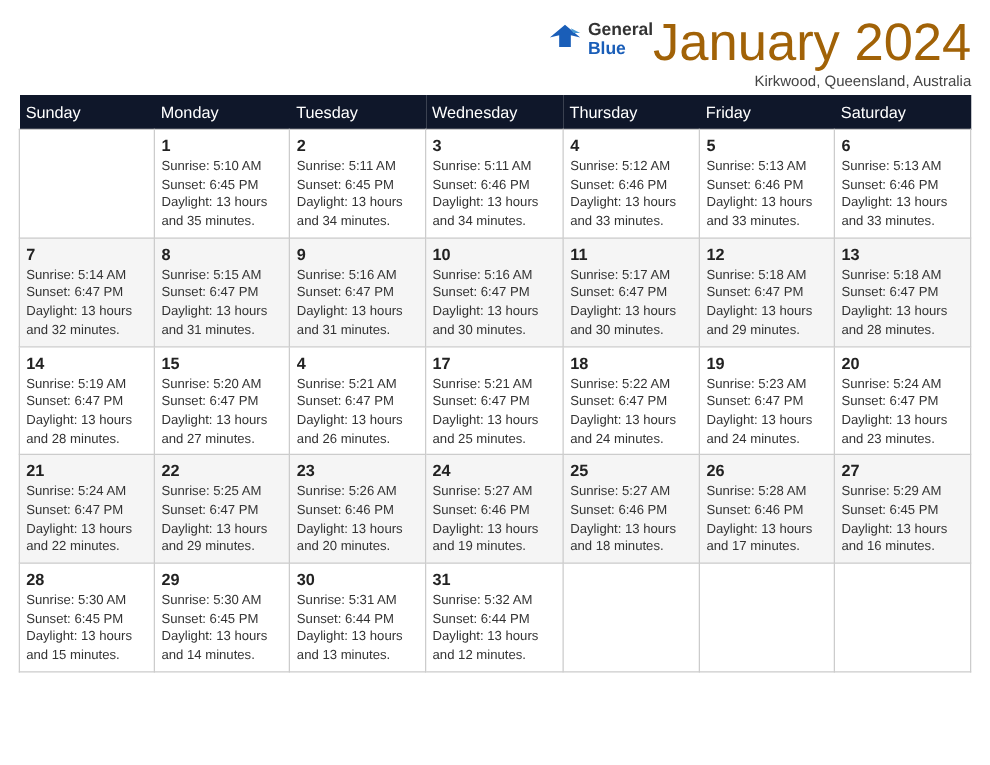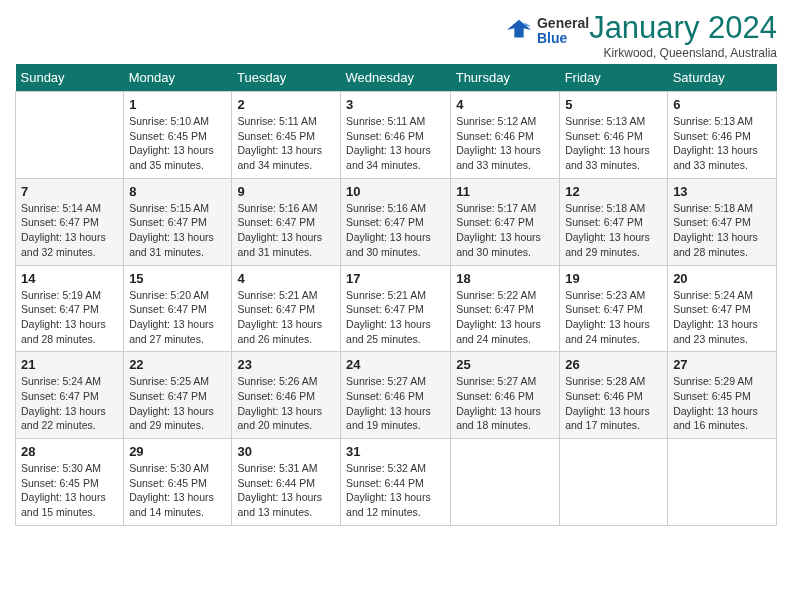--- a/index.html
+++ b/index.html
@@ -32,35 +32,35 @@
     .logo-text .general { color: #333; }
     .logo-text .blue { color: #1a5eb8; }
     .logo-bird {
       width: 28px;
       height: 28px;
     }
     .title-area {
       text-align: right;
     }
     .month-title {
-      font-size: 31px;
+      font-size: 42px;
       font-weight: normal;
-      color: #0f766e;
+      color: #a16207;
     }
     .location {
       font-size: 12px;
       color: #444;
     }
     table {
       width: 100%;
       border-collapse: collapse;
       font-size: 11px;
     }
     thead tr th {
-      background-color: #0f766e;
+      background-color: #0f172a;
       color: #fff;
       padding: 6px 5px;
       text-align: left;
       font-size: 13px;
       font-weight: normal;
     }
     tbody tr td {
       border: 1px solid #ccc;
       vertical-align: top;
       padding: 5px 5px;

